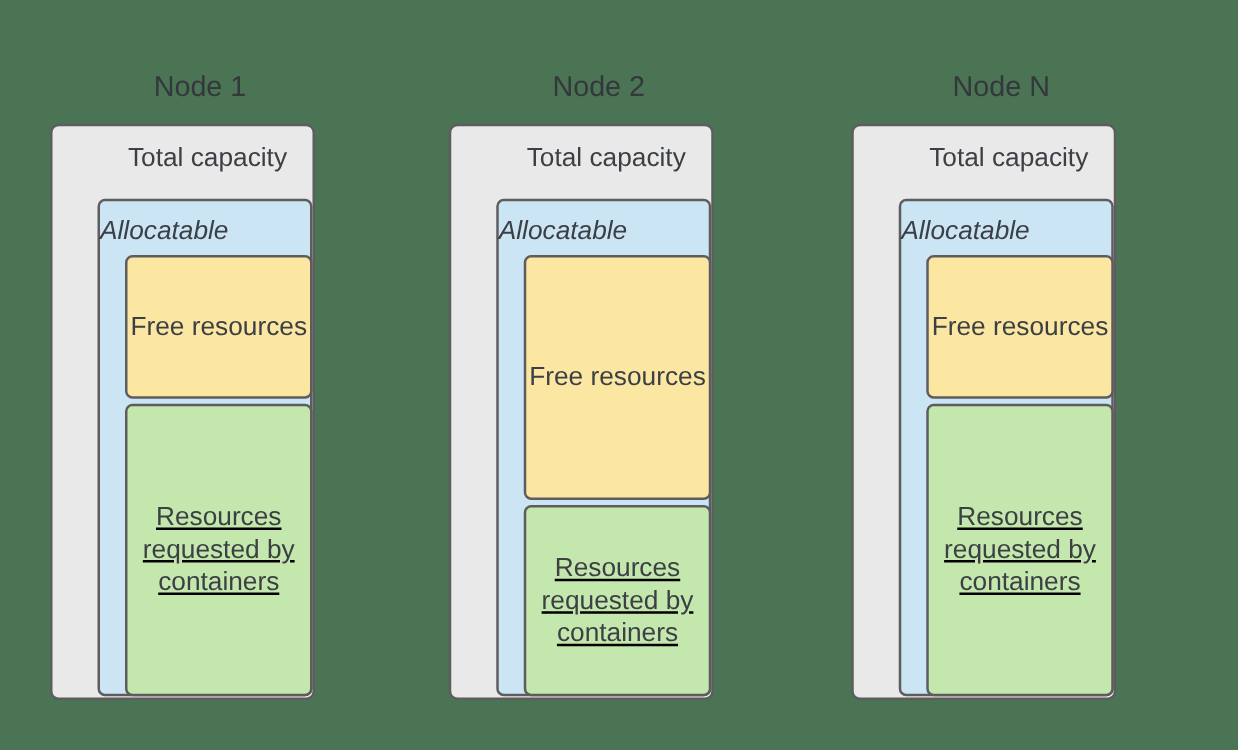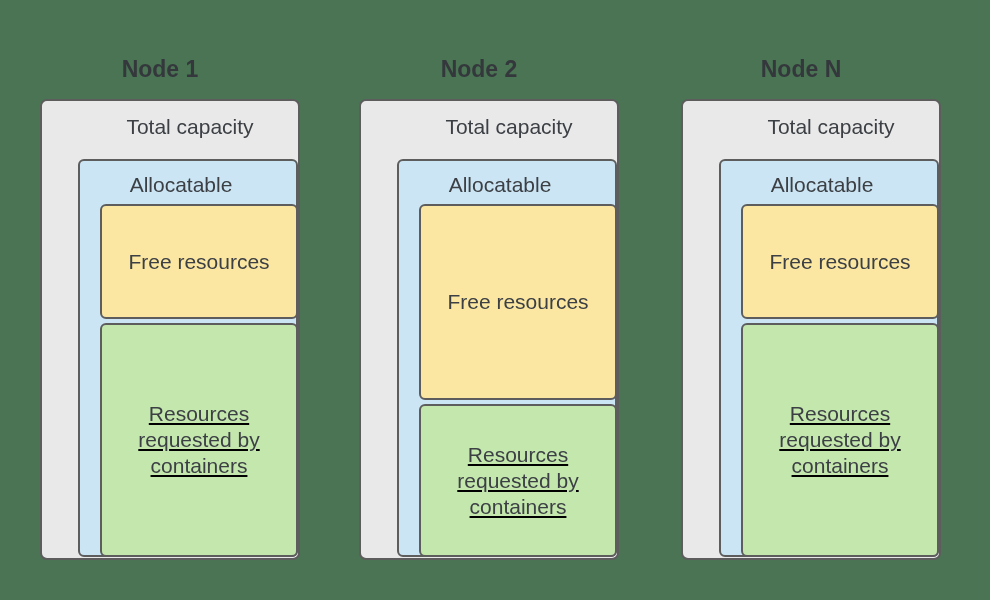--- a/index.html
+++ b/index.html
@@ -23,46 +23,46 @@
     height:600px;
     background:var(--background);
     overflow:hidden;
   }
   .node{position:absolute;top:0;width:260px;height:600px;}
   .node--1{left:40px;}
   .node--2{left:359px;padding-left:19px;}
   .node--3{left:681px;padding-left:36px;}
   .node-title{
     position:absolute;top:55px;left:0;width:240px;
-    text-align:center;font-weight:bold;font-size:23px;line-height:28px;
+    text-align:center;font-weight:normal;font-size:23px;line-height:28px;
     color:var(--title-text);
   }
   .box{
     position:absolute;
     box-sizing:border-box;
     border:2px solid var(--border);
     border-radius:7px;
   }
-  .box-total{left:0;top:99px;width:260px;height:461px;background:var(--node-fill);}
+  .box-total{left:0;top:99px;width:212px;height:461px;background:var(--node-fill);}
   .box-alloc{left:36px;top:58px;right:0;bottom:1px;background:var(--allocatable-fill);border-radius:6px;}
   .box-free{
     left:58px;top:103px;right:0;background:var(--free-fill);border-radius:6px;
     display:flex;align-items:center;justify-content:center;
   }
   .node--1 .box-free,.node--3 .box-free{height:115px;}
   .node--2 .box-free{height:196px;}
   .box-req{
     left:58px;right:0;bottom:1px;background:var(--requested-fill);border-radius:6px;
     display:flex;align-items:center;justify-content:center;text-decoration:underline;
   }
   .node--1 .box-req,.node--3 .box-req{top:222px;}
   .node--2 .box-req{top:303px;}
   .label{font-size:21px;line-height:26px;color:var(--text);}
   .label-total{position:absolute;top:13px;left:40px;right:0;text-align:center;}
-  .label-alloc{position:absolute;top:11px;left:0;right:14px;text-align:center;}
+  .label-alloc{position:absolute;top:11px;left:0;right:14px;text-align:left;font-style:italic;}
   .label-free{text-align:center;}
   .label-req{width:175px;text-align:center;}
 </style>
 </head>
 <body>
 
 <div class="canvas">
 
   <div class="node node--1">
     <div class="node-title">Node 1</div>

